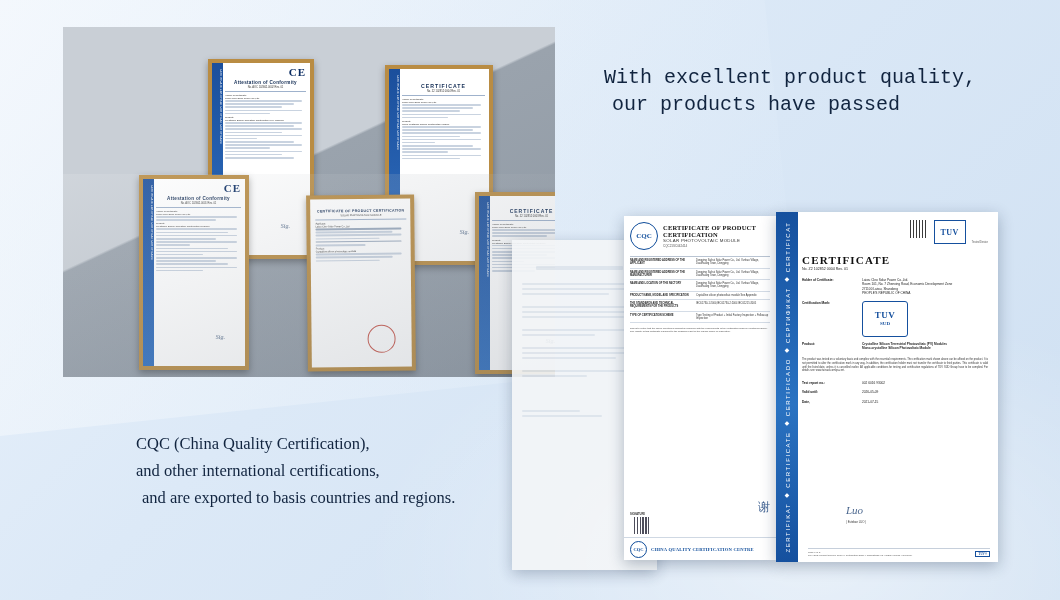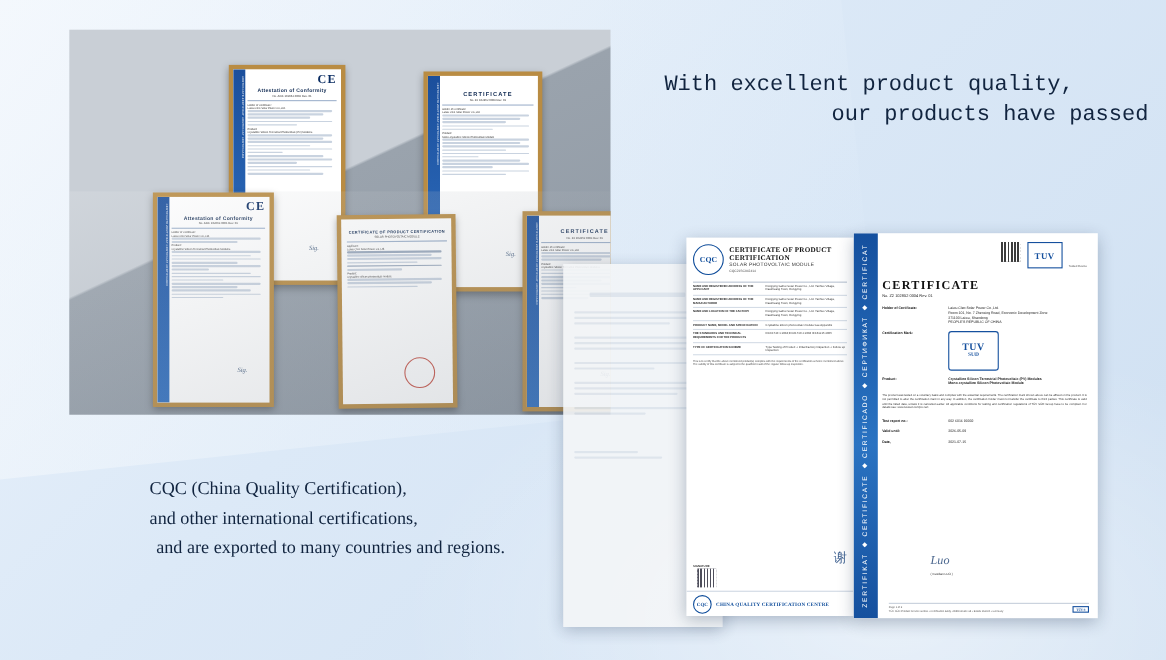--- a/index.html
+++ b/index.html
@@ -480,21 +480,21 @@
   .text-top {
     position: absolute;
     left: 604px;
     top: 64px;
     width: 440px;
     color: #11243f;
     font-size: 20px;
     line-height: 27px;
     font-family: Liberation Mono, monospace;
   }
-  .text-top .l2 { padding-left: 8px; text-align: right; }
+  .text-top .l2 { padding-left: 8px; }
   .text-top .l3 { padding-left: 16px; }
 
   .text-bottom {
     position: absolute;
     left: 104px;
     top: 430px;
     width: 470px;
     color: #11243f;
     font-size: 16.5px;
     line-height: 27px;
@@ -821,15 +821,15 @@
   </div>
 
   <div class="text-top">
     <div class="l1">With excellent product quality,</div>
     <div class="l2">our products have passed</div>
   </div>
 
   <div class="text-bottom">
     <div>CQC (China Quality Certification),</div>
     <div>and other international certifications,</div>
-    <div class="l4">and are exported to many countries and regions.</div>
+    <div class="l4">and are exported to basis countries and regions.</div>
   </div>
 </div>
 
 </body></html>

